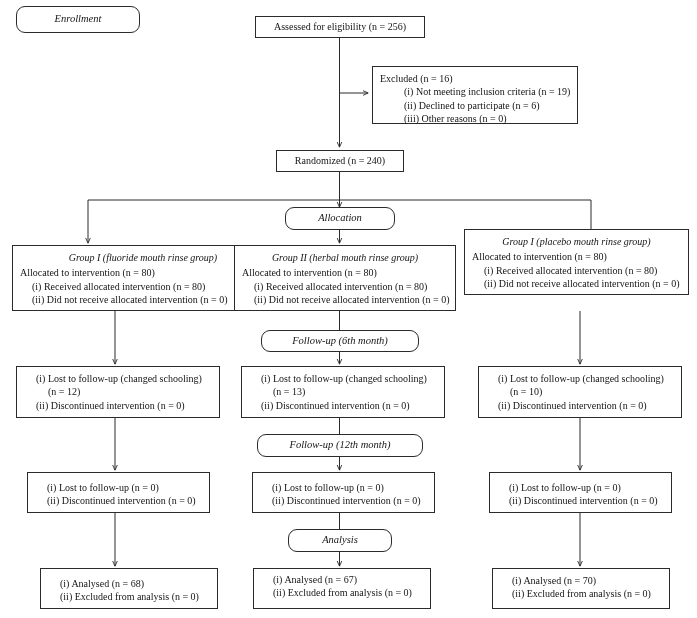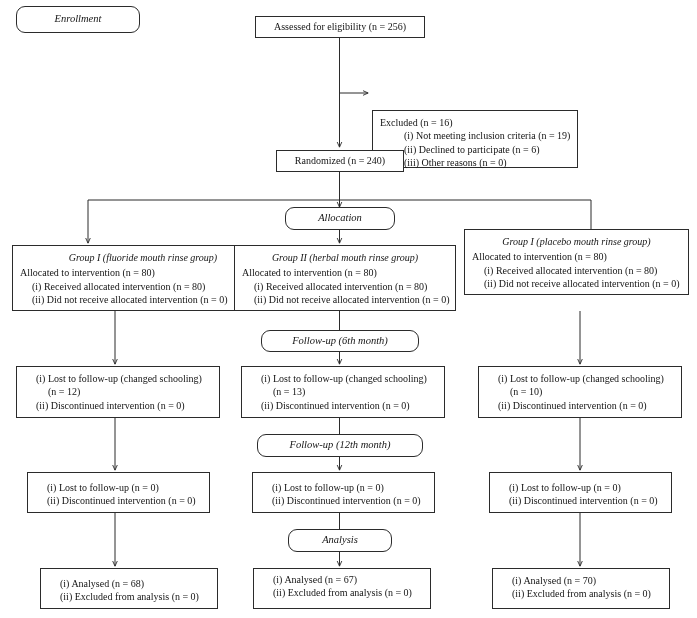--- a/index.html
+++ b/index.html
@@ -123,21 +123,21 @@
   </div>
 
   <div class="node stage" style="left:288px; top:529px; width:104px; height:23px;">
     <span>Analysis</span>
   </div>
 
   <div class="node center-single" style="left:255px; top:16px; width:170px; height:22px;">
     <span>Assessed for eligibility (n = 256)</span>
   </div>
 
-  <div class="node boxtext" style="left:372px; top:66px; width:206px; height:58px;margin-top:44px;">
+  <div class="node boxtext" style="left:372px; top:66px; width:206px; height:58px;">
     <span class="lvl0">Excluded (n = 16)</span>
     <span class="lvl1b">(i) Not meeting inclusion criteria (n = 19)</span>
     <span class="lvl1b">(ii) Declined to participate (n = 6)</span>
     <span class="lvl1b">(iii) Other reasons (n = 0)</span>
   </div>
 
   <div class="node center-single" style="left:276px; top:150px; width:128px; height:22px;">
     <span>Randomized (n = 240)</span>
   </div>
 

